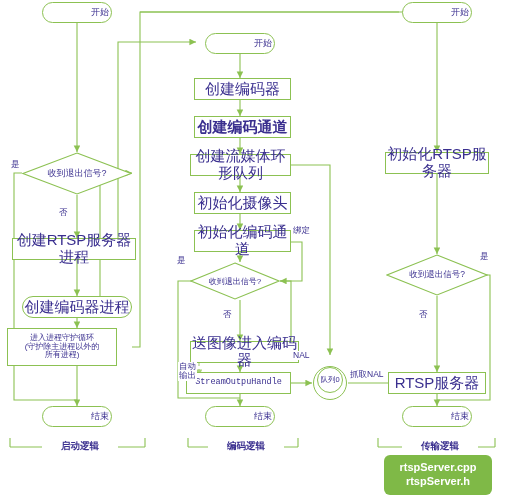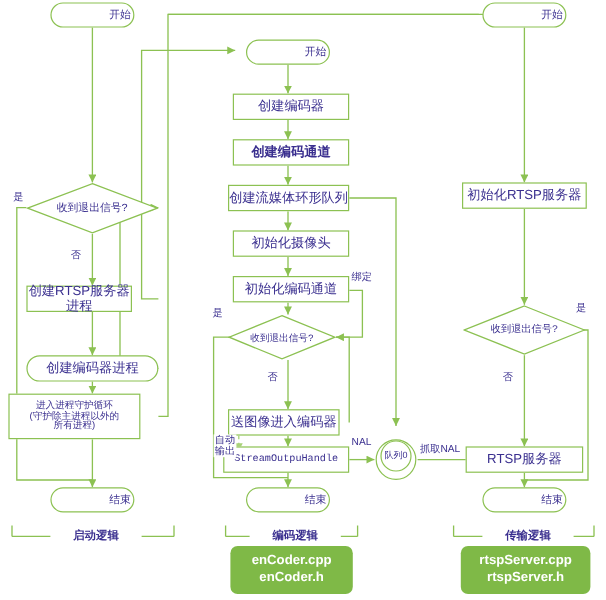--- a/index.html
+++ b/index.html
@@ -27,32 +27,31 @@
     border: 1px solid #8CC152;
     background: #ffffff;
     color: #3a2f8f;
     display: flex;
     align-items: center;
     justify-content: center;
     text-align: center;
     line-height: 1.12;
     z-index: 3;
   }
-  .proc { font-size: 11px; }
+  .proc { font-size: 15px; }
   .term {
     border-radius: 11px;
     font-size: 9px;
     padding-left: 46px;
   }
   .multiline { font-size: 8px; }
   .mono { font-family: "Liberation Mono", "DejaVu Sans Mono", monospace; font-size: 8.5px; }
   .diamond-wrap {
     position: absolute;
     z-index: 3;
-    font-family: Liberation Mono, monospace;
   }
   .diamond-wrap svg { display: block; }
   .diamond-label {
     position: absolute;
     left: 0; top: 0;
     width: 100%; height: 100%;
     display: flex;
     align-items: center;
     justify-content: center;
     font-size: 9px;
@@ -201,21 +200,21 @@
 
   <div class="diamond-wrap" style="left:22px; top:152px; width:110px; height:43px;">
     <svg width="110" height="43" viewBox="0 0 110 43">
       <polygon points="55,1 109,21.5 55,42 1,21.5" fill="#ffffff" stroke="#8CC152" stroke-width="1.1"></polygon>
     </svg>
     <div class="diamond-label">收到退出信号?</div>
   </div>
   <div class="edge-label" style="left:10px; top:160px;">是</div>
   <div class="edge-label" style="left:58px; top:208px;">否</div>
 
-  <div class="node proc" style="left:22px; top:238px; width:88px; height:22px;">
+  <div class="node proc" style="left:12px; top:238px; width:124px; height:22px;">
     <span>创建RTSP服务器进程</span>
   </div>
 
   <div class="node proc" style="left:22px; top:296px; width:110px; height:22px;border-radius:11px;">
     <span>创建编码器进程</span>
   </div>
 
   <div class="node multiline" style="left:7px; top:328px; width:110px; height:38px;">
     <span style="white-space:pre-line;">进入进程守护循环
 (守护除主进程以外的
@@ -257,49 +256,47 @@
 
   <div class="diamond-wrap" style="left:190px; top:262px; width:90px; height:38px;">
     <svg width="90" height="38" viewBox="0 0 90 38">
       <polygon points="45,1 89,19 45,37 1,19" fill="#ffffff" stroke="#8CC152" stroke-width="1.1"></polygon>
     </svg>
     <div class="diamond-label" style="font-size:8px;">收到退出信号?</div>
   </div>
   <div class="edge-label" style="left:176px; top:256px;">是</div>
   <div class="edge-label" style="left:222px; top:310px;">否</div>
 
-  <div class="node proc" style="left:190px; top:341px; width:93px; height:22px;">
+  <div class="node proc" style="left:190px; top:341px; width:109px; height:22px;">
     <span>送图像进入编码器</span>
   </div>
 
   <div class="edge-label" style="left:178px; top:362px; text-align:right;">自动
 输出</div>
 
   <div class="node mono" style="left:186px; top:372px; width:105px; height:22px;">
     <span>StreamOutpuHandle</span>
   </div>
 
-  <div class="edge-label" style="left:292px; top:364px;">NAL</div>
+  <div class="edge-label" style="left:292px; top:351px;">NAL</div>
 
   <div class="queue" style="left:313px; top:366px;">
     <div class="outer">
       <div class="inner">
         <span>队列0</span>
       </div>
     </div>
   </div>
 
   <div class="node term" style="left:205px; top:406px; width:70px; height:21px;">
     <span>结束</span>
   </div>
 
   <div class="group-label" style="left:208px; top:440px; width:70px;">编码逻辑</div>
 
-  <div class="file-chip" style="left:192px; top:455px; width:102px; height:40px;">enCoder.cpp
-enCoder.h</div>
 
   <div class="node term" style="left:402px; top:2px; width:70px; height:21px;">
     <span>开始</span>
   </div>
 
   <div class="node proc" style="left:385px; top:152px; width:104px; height:22px;">
     <span>初始化RTSP服务器</span>
   </div>
 
   <div class="diamond-wrap" style="left:386px; top:254px; width:102px; height:42px;">

